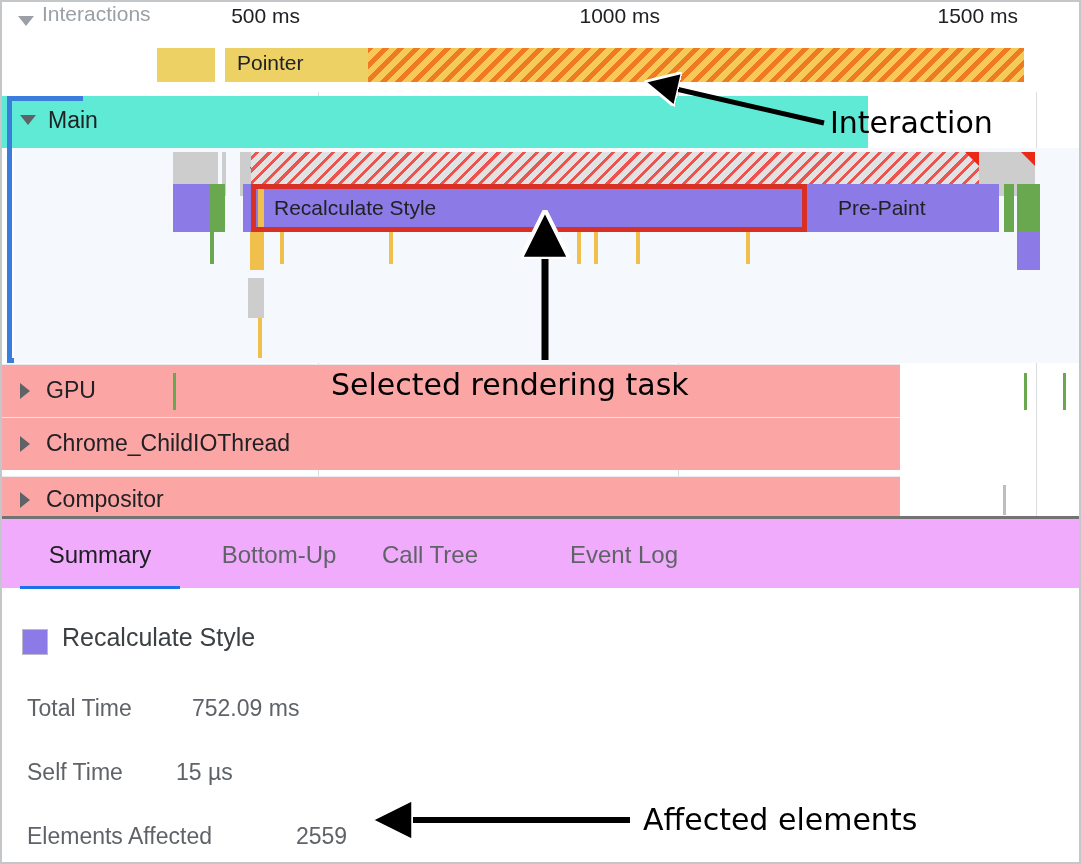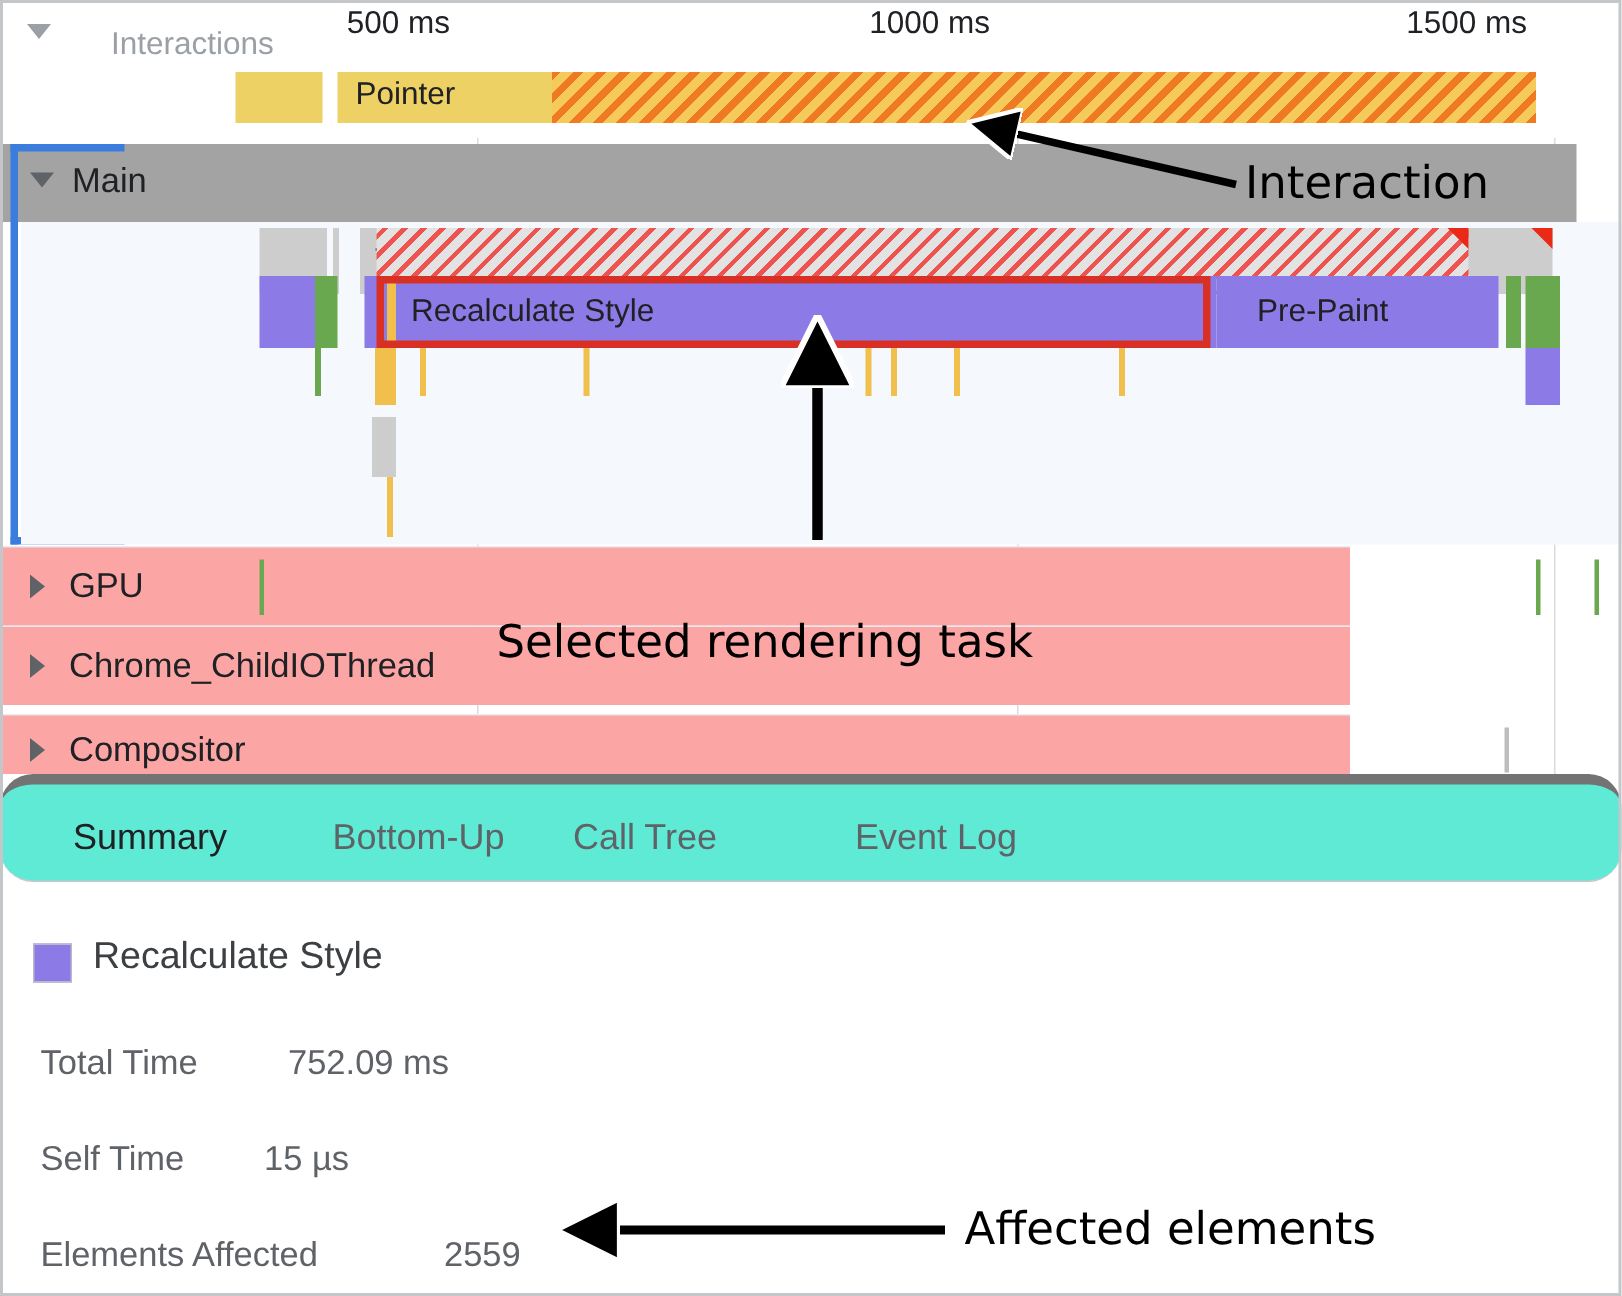--- a/index.html
+++ b/index.html
@@ -19,22 +19,22 @@
   
   .vgrid { position:absolute; top:0; width:1px; background:#dadce0; }
 
   
   .ruler { position:absolute; left:0; top:0; width:1081px; height:38px; background:#fff; }
   .ruler-label {
     position:absolute; top:4px; font-size:21px; color:#202124;
     text-align:right; white-space:nowrap;
   }
   .rail-name {
-    position:absolute; left:42px; top:18px;
-    font-size:21px; color:#9aa0a6; white-space:nowrap;margin-left:32px;
+    position:absolute; left:42px; top:2px;
+    font-size:21px; color:#9aa0a6; white-space:nowrap;
   }
   .tri-down {
     position:absolute; width:0; height:0;
     border-left:8px solid transparent; border-right:8px solid transparent;
     border-top:10px solid #9aa0a6;
   }
   .tri-down.dark { border-top-color:#5f6368; }
   .tri-right {
     position:absolute; width:0; height:0;
     border-top:8px solid transparent; border-bottom:8px solid transparent;
@@ -47,21 +47,21 @@
   .ibar .ilabel {
     position:absolute; left:12px; top:3px; font-size:21px; color:#202124; white-space:nowrap;
   }
   .ibar.hatched {
     background-color:#f6c95b;
     background-image:repeating-linear-gradient(-45deg,
         #f07a22 0px, #f07a22 5px, transparent 5px, transparent 11px);
   }
 
   
-  .main-header { position:absolute; left:0; top:96px; width:1051px; height:52px; background:#a3a3a3; }
+  .main-header { position:absolute; left:0; top:96px; width:868px; height:52px; background:#5eead4; }
   .track-title { position:absolute; font-size:23px; color:#202124; white-space:nowrap; }
   .main-body {
     position:absolute; left:14px; top:148px; width:1067px; height:215px;
     background:#f5f8fd;
   }
   .sel-left { position:absolute; left:7px; top:96px; width:5px; height:267px; background:#3b7ddd; }
   .sel-top  { position:absolute; left:7px; top:96px;  width:76px; height:5px; background:#3b7ddd; }
   .sel-bot  { position:absolute; left:7px; top:358px; width:76px; height:5px; background:#3b7ddd; }
 
   .ev { position:absolute; }
@@ -93,21 +93,21 @@
     border-top:1px solid #e8eaed;
   }
   .track-row .tri-right { left:20px; top:50%; margin-top:-8px; }
   .track-row .track-title { left:46px; top:50%; margin-top:-14px; }
   .marker { position:absolute; width:3px; }
 
   
   .bottom { position:absolute; left:0; top:516px; width:1081px; height:348px; background:#fff; }
   .tabbar {
     position:absolute; left:0; top:0; width:1081px; height:72px;
-    background:#5eead4; border-top:7px solid #737373; border-bottom:1px solid #c6c9cc;border-radius:22px;
+    background:#f0abfc; border-top:3px solid #737373; border-bottom:1px solid #c6c9cc;
   }
   .tab {
     position:absolute; top:0; height:72px; line-height:72px;
     font-size:24px; color:#5f6368; white-space:nowrap; cursor:pointer;
   }
   .tab.active { color:#202124; }
   .tab .underline {
     position:absolute; left:0; right:0; bottom:0; height:5px; background:#1a73e8;
   }
 
@@ -270,17 +270,17 @@
     </defs>
 
     <path d="M 824 123 L 650 83" stroke="#000" stroke-width="5" fill="none" marker-end="url(#ah)"></path>
 
     <path d="M 545 360 L 545 218" stroke="#000" stroke-width="7" fill="none" marker-end="url(#ah)"></path>
 
     <path d="M 630 820 L 378 820" stroke="#000" stroke-width="6" fill="none" marker-end="url(#ah)"></path>
   </svg>
 
   <div class="anno-text" style="left:830px; top:105px;">Interaction</div>
-  <div class="anno-text" style="left:331px; top:367px;margin-top:44px;">Selected rendering task</div>
+  <div class="anno-text" style="left:331px; top:367px;">Selected rendering task</div>
   <div class="anno-text" style="left:643px; top:802px;">Affected elements</div>
 
   <div class="border-frame"></div>
 </div>
 
 </body></html>

